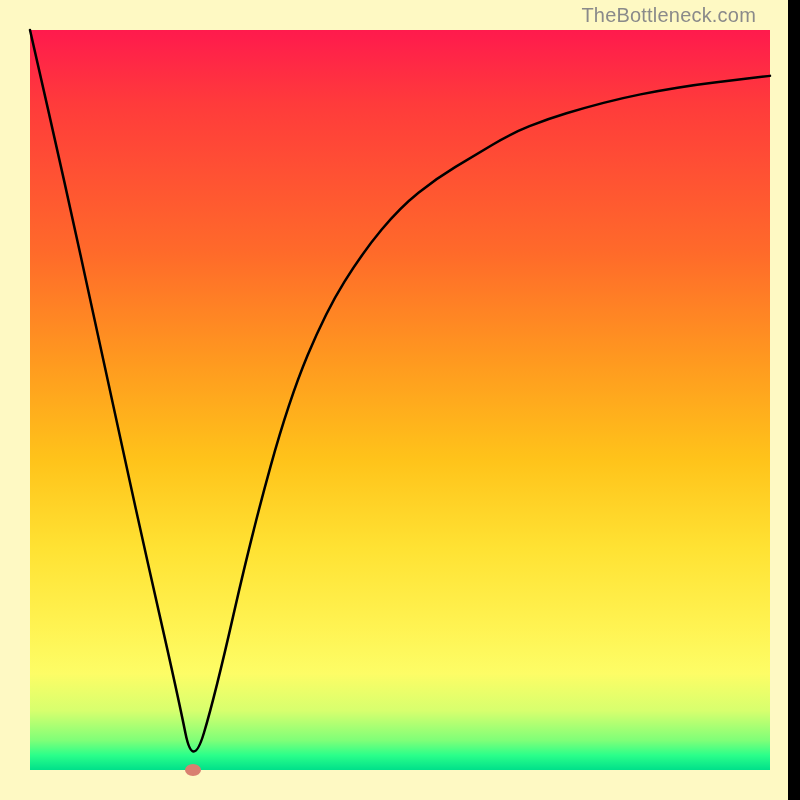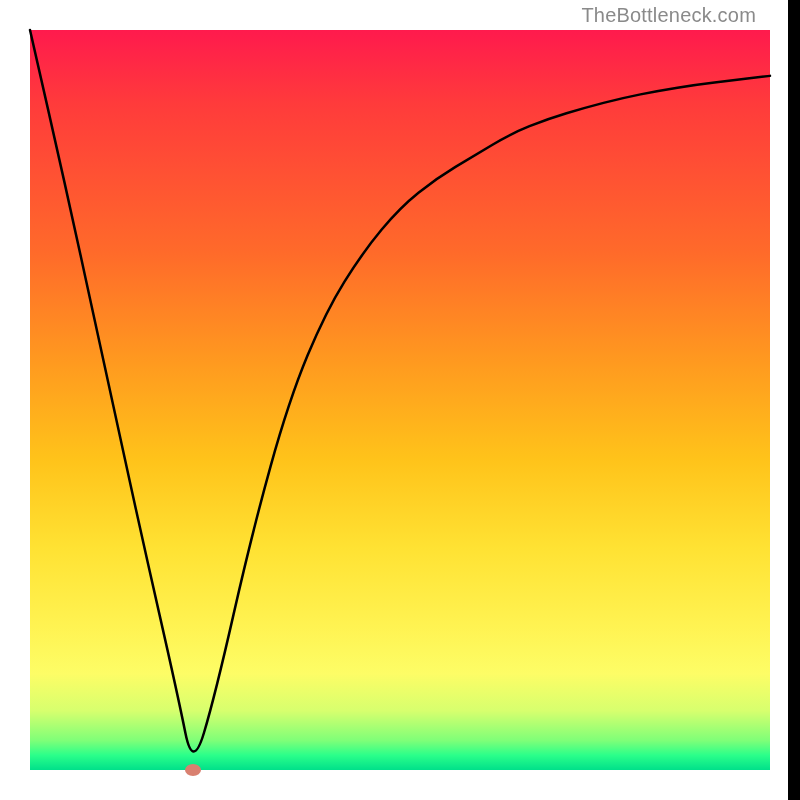--- a/index.html
+++ b/index.html
@@ -8,21 +8,21 @@
     width: 800px;
     height: 800px;
     background: #000;
     overflow: hidden;
     font-family: Arial, Helvetica, sans-serif;
   }
   .frame {
     position: relative;
     width: 788px;
     height: 800px;
-    background: #ffffff;
+    background: #fef9c3;
   }
   .plot-area {
     position: absolute;
     left: 30px;
     top: 30px;
     width: 740px;
     height: 740px;
     
     background: linear-gradient(
       to bottom,

